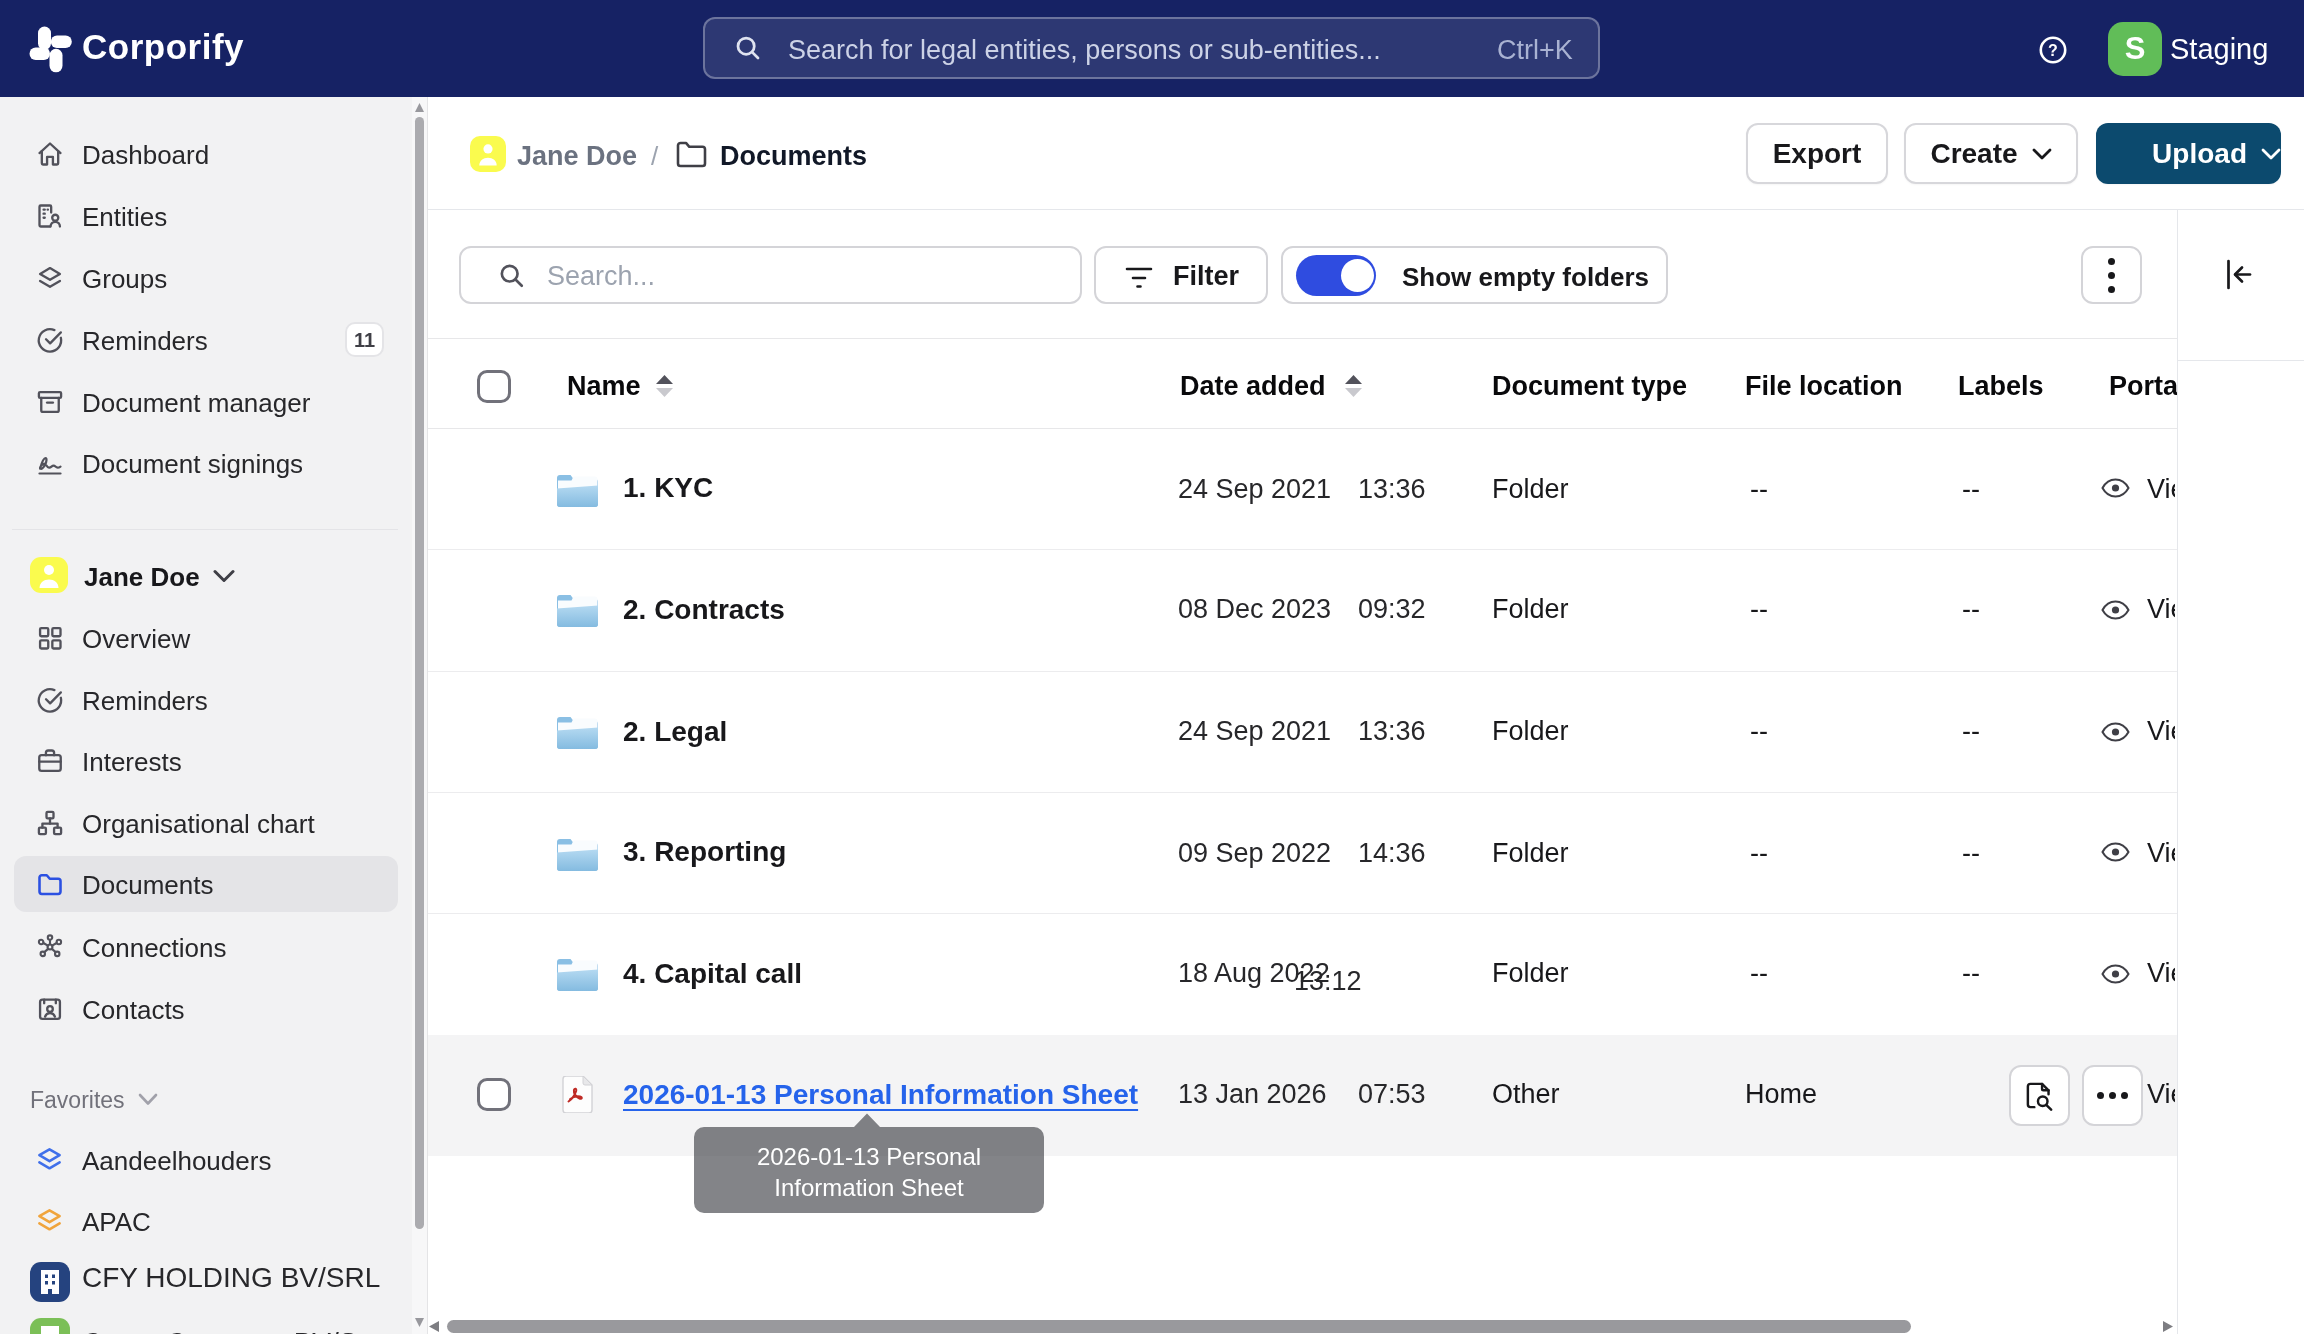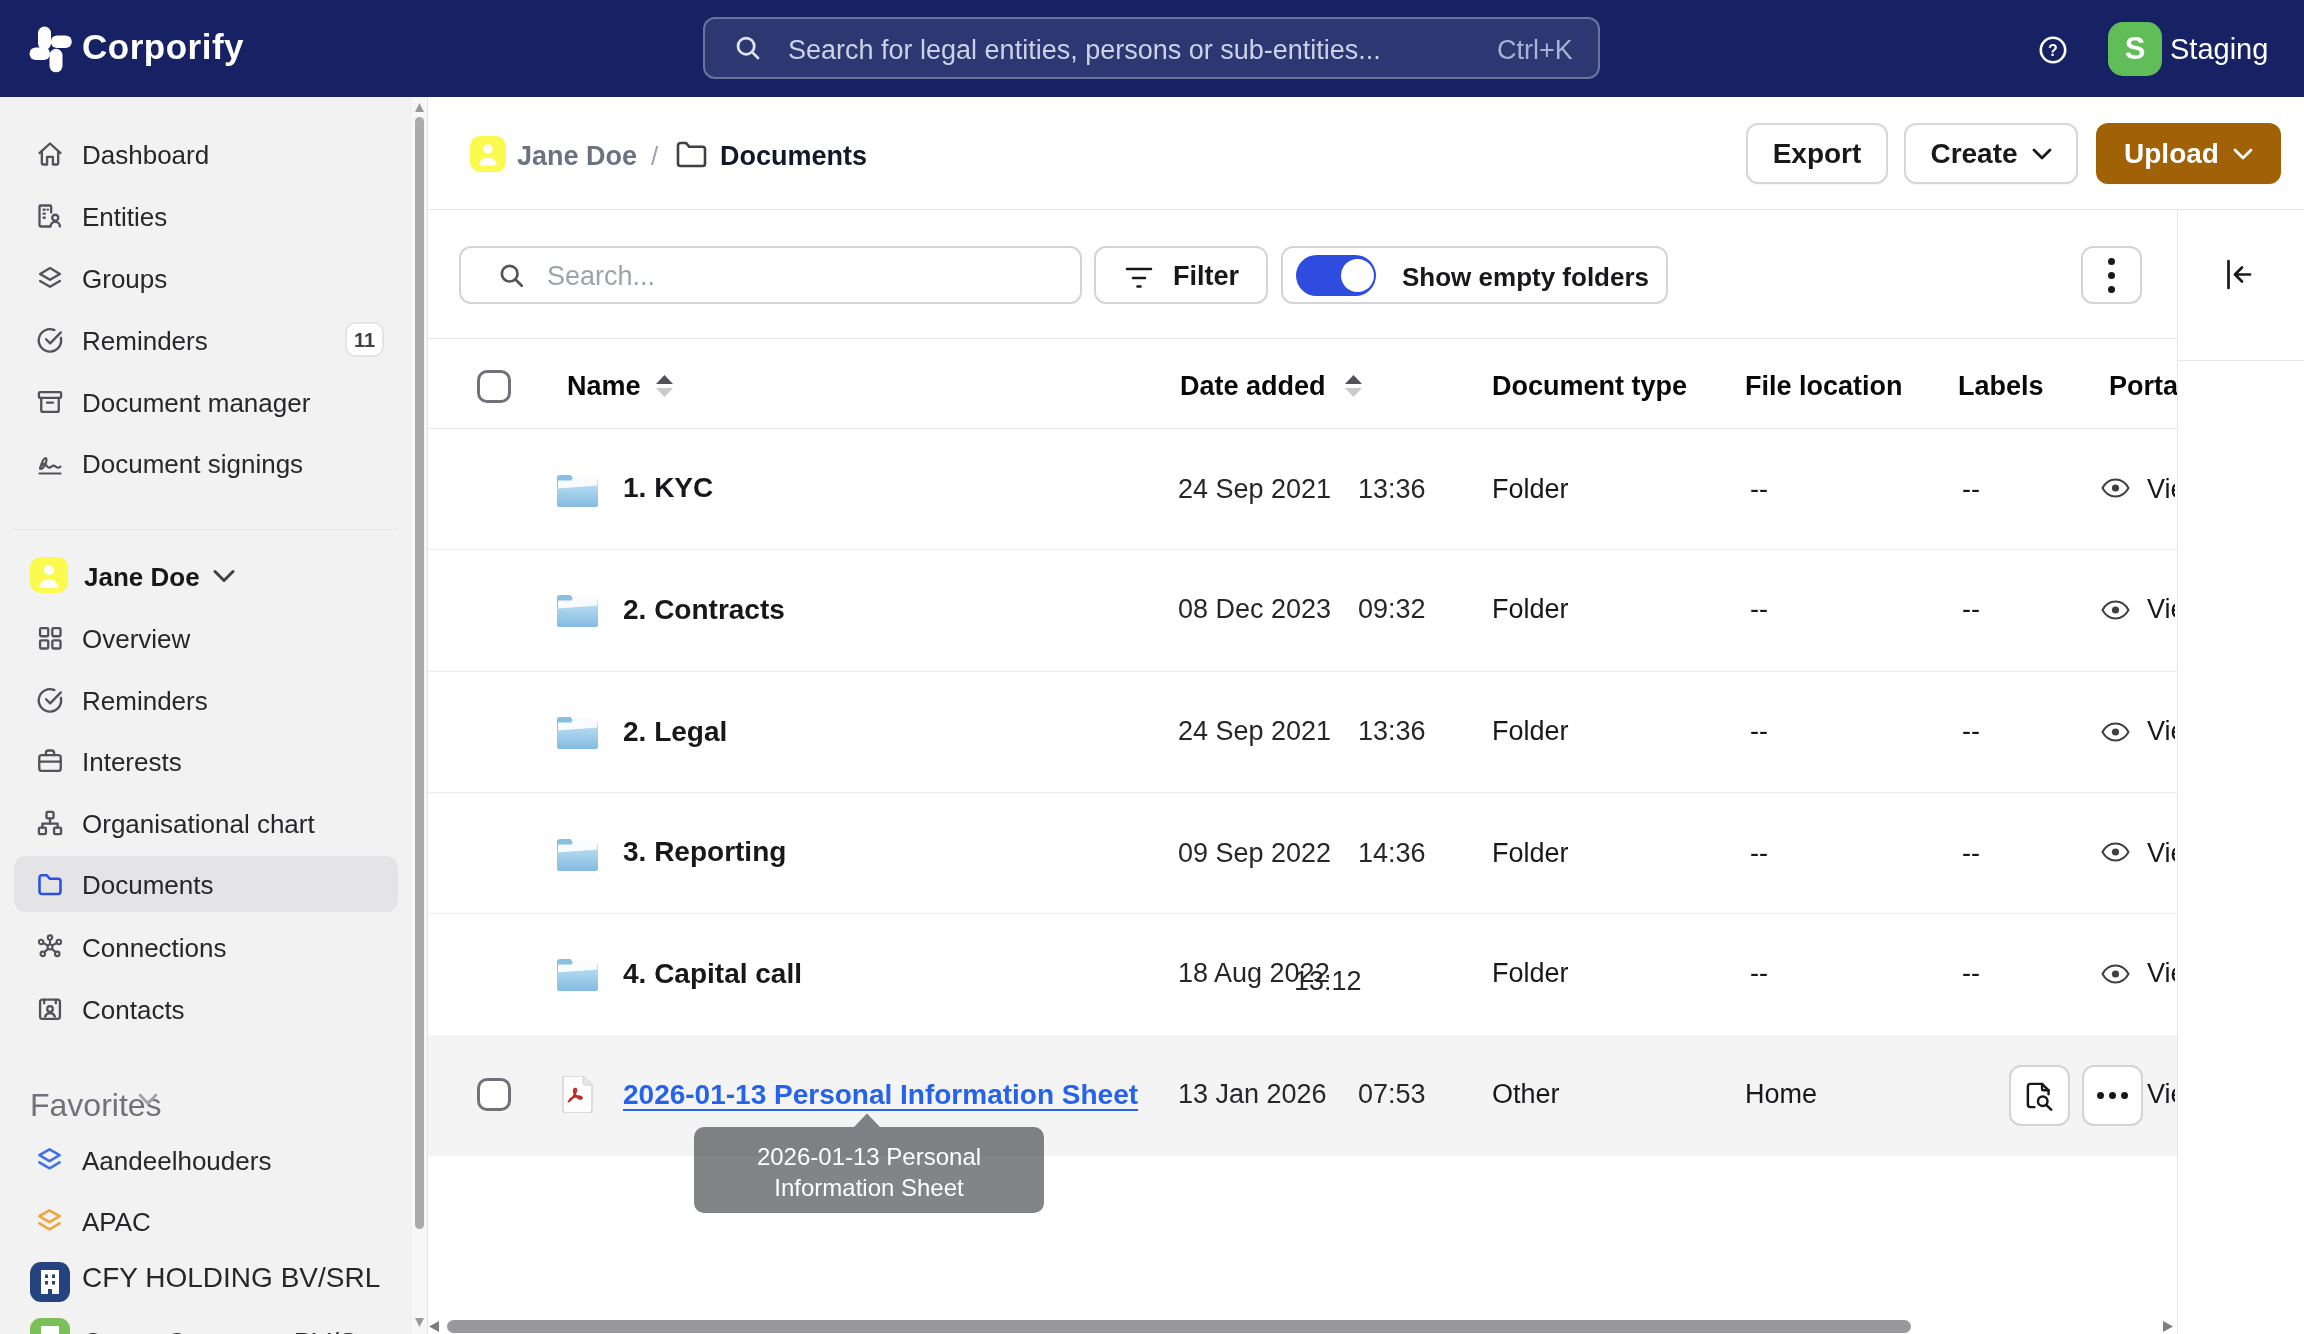--- a/index.html
+++ b/index.html
@@ -22,33 +22,33 @@
   #sb-border { left:427px; top:97px; width:1px; height:1237px; background:#e4e4e6; }
   #sb-thumb { left:415px; top:117px; width:9px; height:1112px; background:#ababaf; border-radius:5px; }
   .sb-item { position:absolute; left:82px; font-size:26px; font-weight:500; color:#27272a; }
   .sb-icon { position:absolute; left:36px; width:28px; height:28px; }
   .fav-icon { position:absolute; left:36px; width:27px; height:27px; }
   #badge11 { left:345px; top:322px; width:39px; height:35px; border:2px solid #e4e4e7; background:#fff; border-radius:10px; color:#3f3f46; font-size:20px; font-weight:700; text-align:center; line-height:32px; }
   #sb-divider { left:12px; top:529px; width:386px; height:1px; background:#e4e4e7; }
   #jd-av { left:30px; top:557px; width:38px; height:36px; border-radius:11px; background:#fafb4e; }
   #jd-name { left:84px; top:562px; font-size:26px; font-weight:700; color:#18181b; }
   #doc-active { left:14px; top:856px; width:384px; height:56px; background:#e4e4e7; border-radius:12px; }
-  #fav-label { left:30px; top:1087px; font-size:32px; font-weight:500; color:#71717a; }
+  #fav-label { left:30px; top:1087px; font-size:23px; font-weight:500; color:#71717a; }
   .fav-sq { position:absolute; left:30px; width:40px; height:40px; border-radius:11px; }
 
   
   #mainhdr-border { left:428px; top:209px; width:1876px; height:1px; background:#e5e7eb; }
   #bc-av { left:470px; top:136px; width:36px; height:36px; border-radius:10px; background:#fafb4e; }
   #bc-jane { left:517px; top:141px; font-size:27px; font-weight:700; color:#6b7280; }
   #bc-slash { left:651px; top:141px; font-size:26px; color:#9ca3af; }
   #bc-docs { left:720px; top:141px; font-size:27px; font-weight:700; color:#111827; }
   .btn { position:absolute; top:123px; height:61px; background:#fff; border:2px solid #d7d7db; border-radius:12px; box-shadow:0 1px 2px rgba(0,0,0,0.04); font-size:28px; font-weight:600; color:#18181b; display:flex; align-items:center; justify-content:center; }
   #btn-export { left:1746px; width:142px; }
   #btn-create { left:1904px; width:174px; }
-  #btn-upload { left:2096px; width:185px; background:#a16207; border:none; color:#fff; }
+  #btn-upload { left:2096px; width:185px; background:#0c4a6e; border:none; color:#fff;justify-content:flex-end; }
 
   
   #tsearch { left:459px; top:246px; width:623px; height:58px; border:2px solid #d4d4d8; border-radius:12px; background:#fff; }
   #tsearch-ph { left:547px; top:261px; font-size:27px; color:#9ca3af; }
   #btn-filter { left:1094px; top:246px; width:174px; height:58px; border:2px solid #d4d4d8; border-radius:12px; background:#fff; }
   #filter-txt { left:1173px; top:261px; font-size:27px; font-weight:600; color:#18181b; }
   #toggle-box { left:1281px; top:246px; width:387px; height:58px; border:2px solid #d4d4d8; border-radius:12px; background:#fff; }
   #toggle-pill { left:1296px; top:255px; width:80px; height:41px; border-radius:21px; background:#2f4ce0; }
   #toggle-knob { left:1341px; top:259px; width:33px; height:33px; border-radius:50%; background:#fff; }
   #toggle-lbl { left:1402px; top:262px; font-size:26px; font-weight:600; color:#18181b; }

